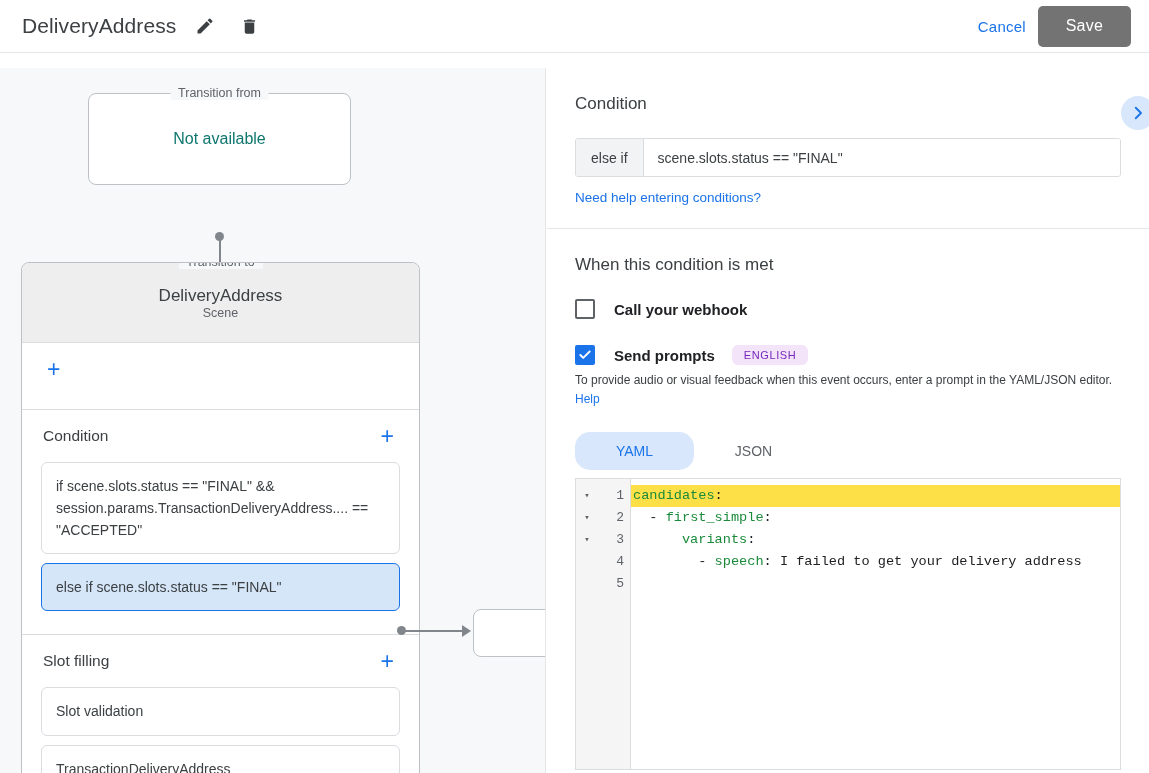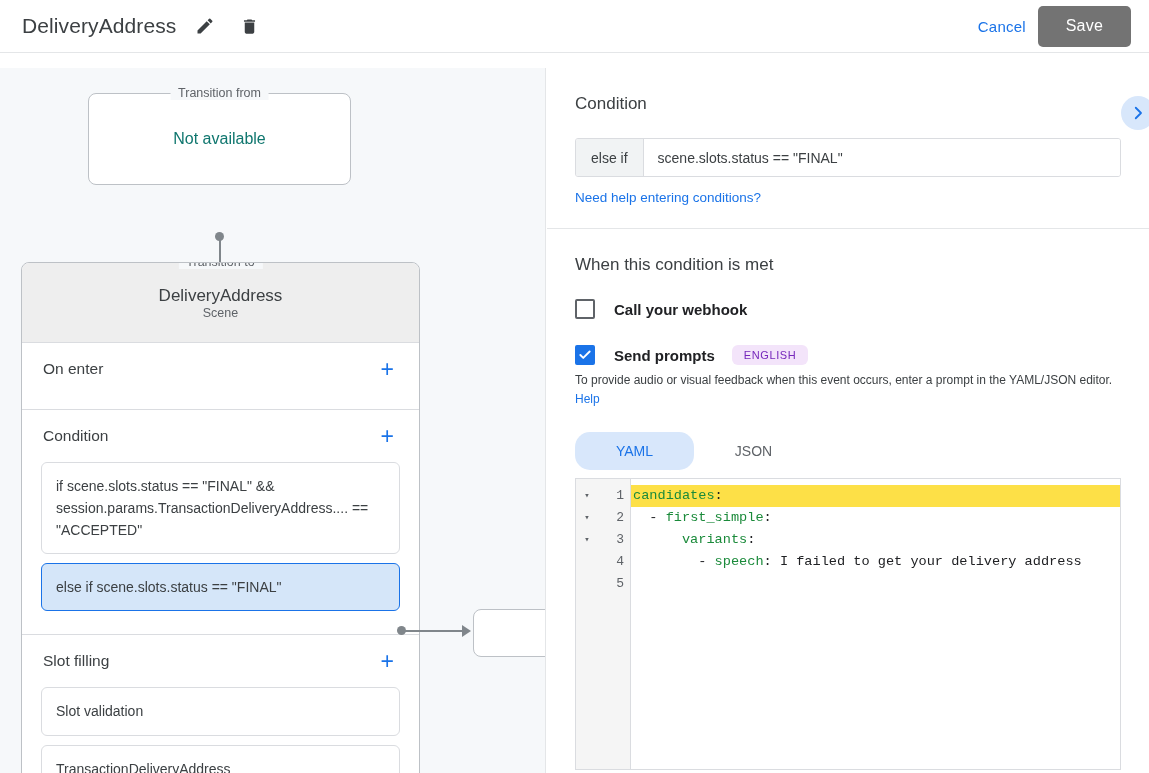--- a/index.html
+++ b/index.html
@@ -387,21 +387,20 @@
     <div class="fieldset-box" id="node-to">
       <div class="fieldset-legend">Transition to</div>
 
       <div class="scene-head">
         <div class="scene-name">DeliveryAddress</div>
         <div class="scene-sub">Scene</div>
       </div>
 
       <div class="section">
         <div class="section-header">
-          <div class="section-title">On enter</div>
           <div class="plus-btn">+</div>
         </div>
       </div>
 
       <div class="section">
         <div class="section-header">
           <div class="section-title">Condition</div>
           <div class="plus-btn">+</div>
         </div>
         <div class="chip tall">if scene.slots.status == "FINAL" &amp;&amp; session.params.TransactionDeliveryAddress.... == "ACCEPTED"</div>

